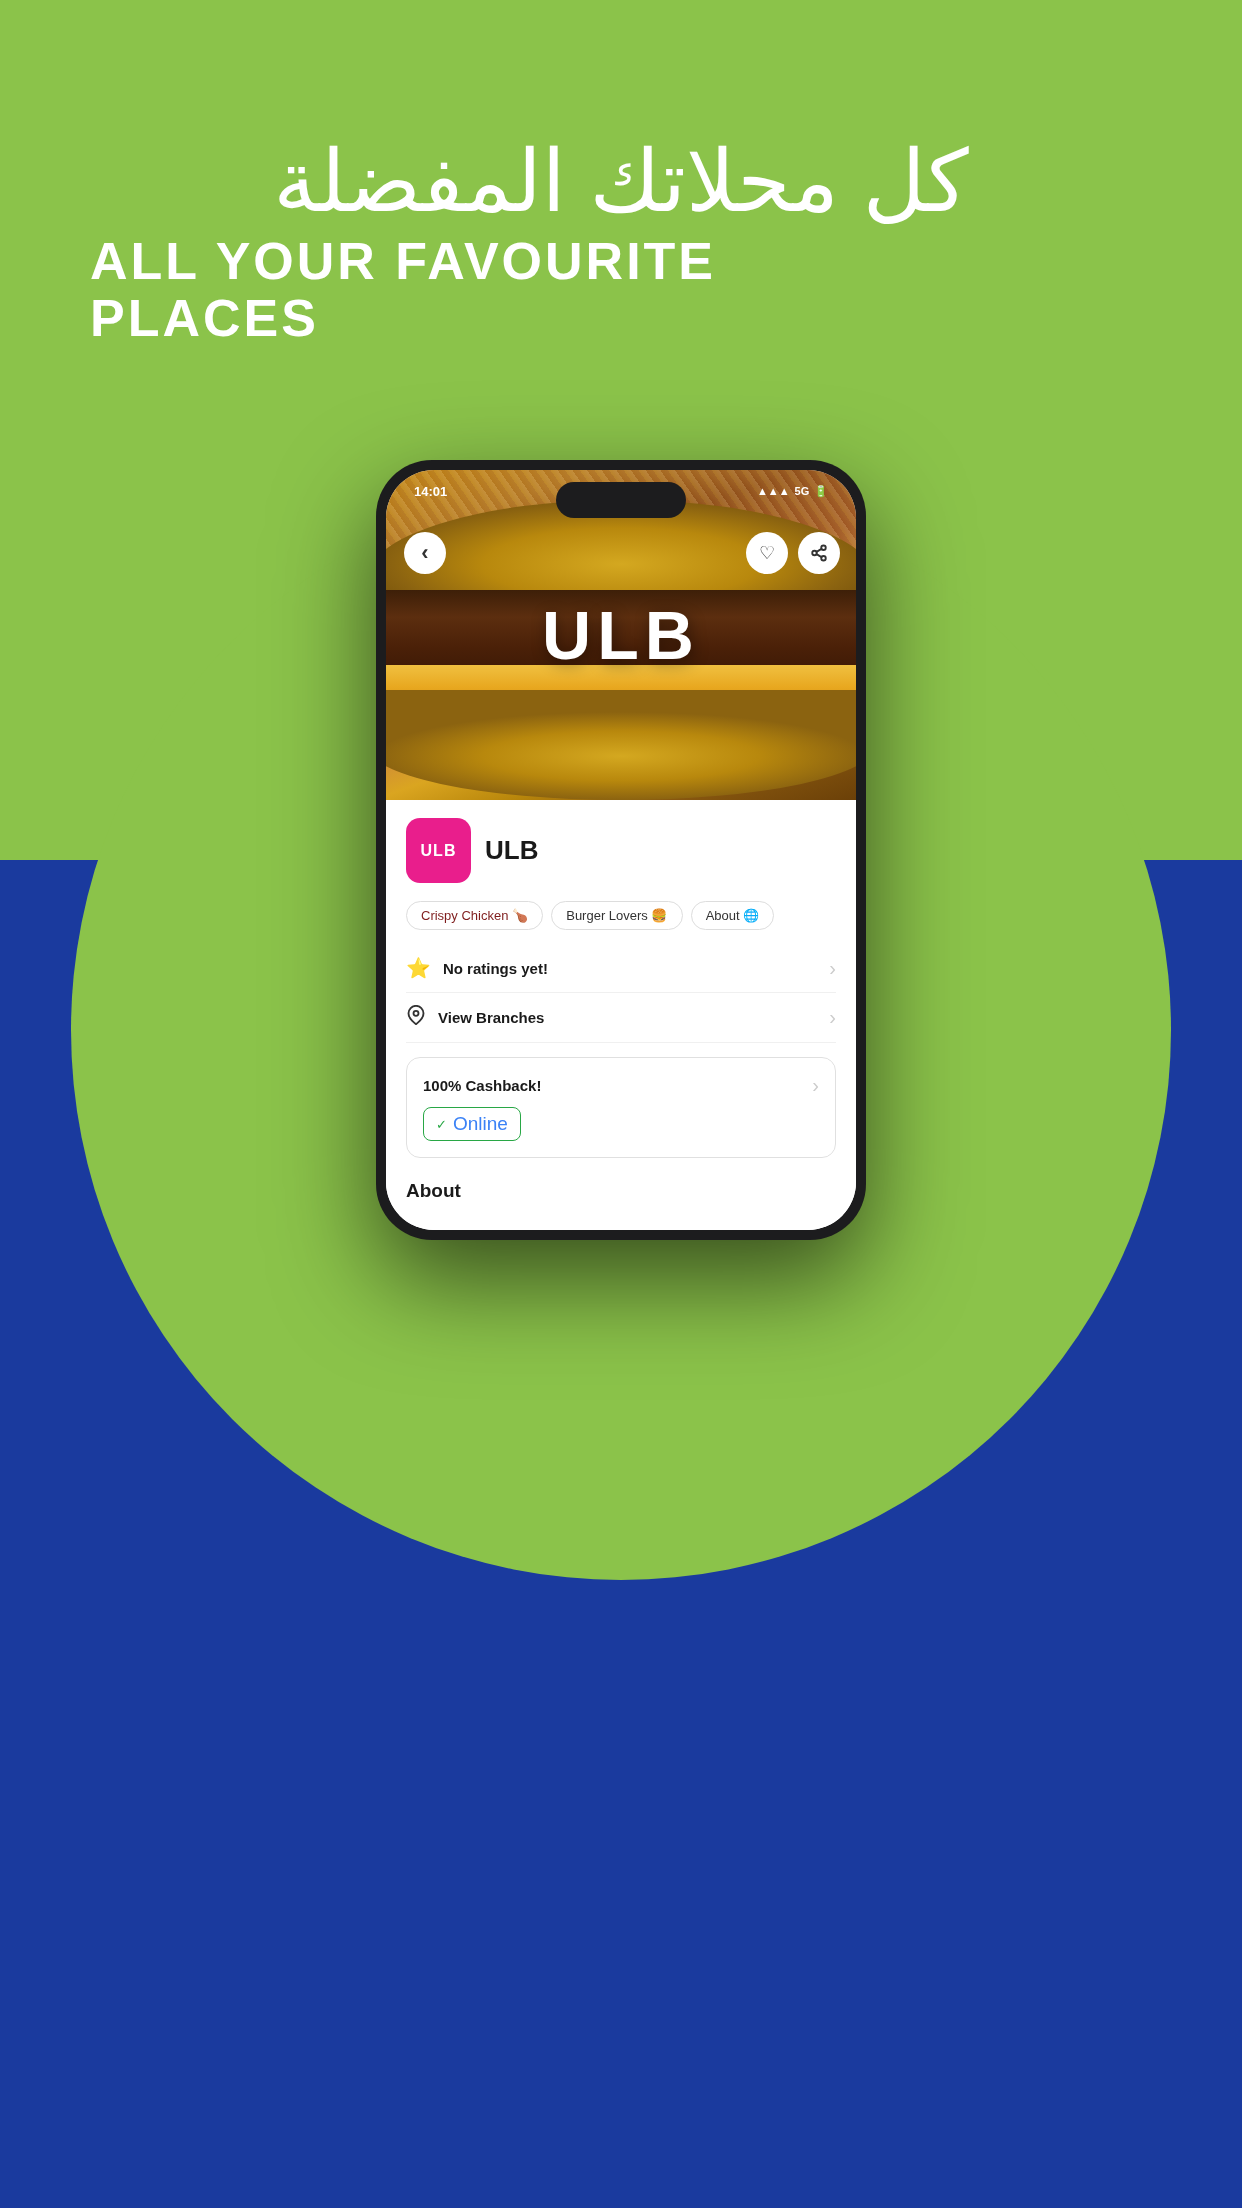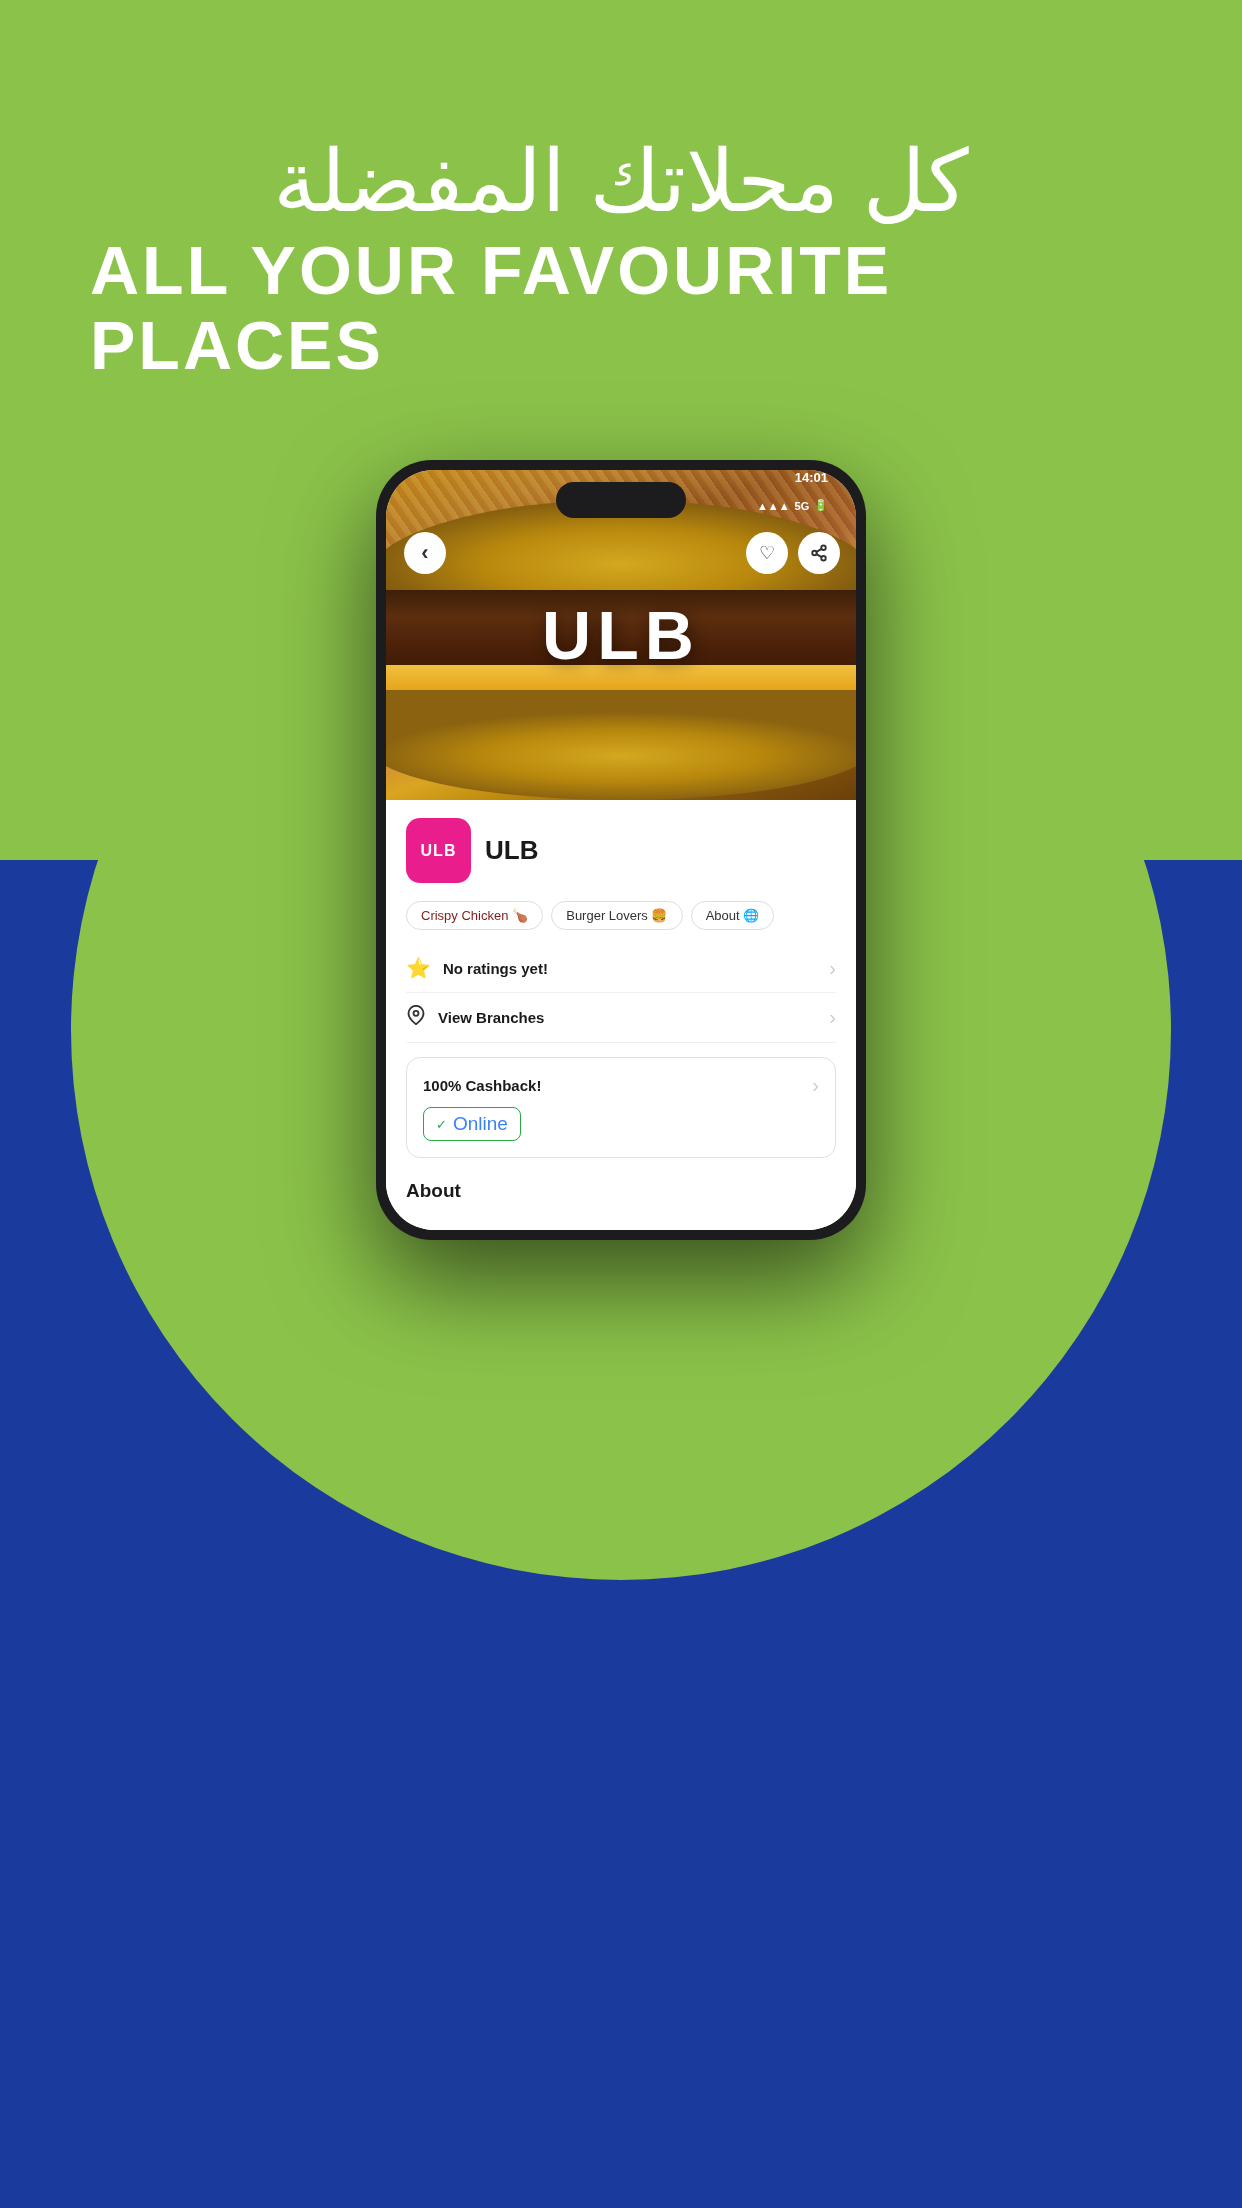--- a/index.html
+++ b/index.html
@@ -16,33 +16,33 @@
   </style>
 </head>
 <body>
 
 <div style="position:absolute;top:0;left:0;width:100%;height:100%;background:#1a3a9e;z-index:0;"></div>
 <div style="position:absolute;top:0;left:0;width:100%;height:860px;background:#8bc34a;z-index:1;"></div>
 <div style="position:absolute;top:480px;left:50%;transform:translateX(-50%);width:1100px;height:1100px;border-radius:50%;background:#8bc34a;z-index:2;"></div>
 
 <div style="position:absolute;top:130px;left:0;right:0;z-index:10;padding:0 90px;">
   <div style="font-size:86px;color:white;font-weight:500;text-align:center;direction:rtl;line-height:1.2;">كل محلاتك المفضلة</div>
-  <div style="font-size:68px;font-weight:900;color:white;text-align:left;line-height:1.1;letter-spacing:3px;">
+  <div style="font-size:52px;font-weight:900;color:white;text-align:left;line-height:1.1;letter-spacing:3px;">
     <span>ALL YOUR FAVOURITE</span><br>
     <span>PLACES</span>
   </div>
 </div>
 
 <div style="position:absolute;top:460px;left:50%;transform:translateX(-50%);z-index:20;width:490px;">
 
   <div style="width:490px;background:#1c1c1e;border-radius:56px;padding:10px;box-shadow:0 40px 100px rgba(0,0,0,0.6);position:relative;">
 
     <div style="background:white;border-radius:48px;overflow:hidden;position:relative;">
 
-      <div style="position:absolute;top:0;left:0;right:0;height:50px;z-index:30;display:flex;align-items:flex-end;justify-content:space-between;padding:0 28px 8px;flex-direction:column;">
+      <div style="position:absolute;top:0;left:0;right:0;height:50px;z-index:30;display:flex;align-items:center;justify-content:space-between;padding:0 28px 8px;">
         <span style="font-size:13px;font-weight:600;color:white;">14:01</span>
         <div style="display:flex;align-items:center;gap:5px;color:white;font-size:11px;font-weight:600;">
           <span>▲▲▲</span>
           <span>5G</span>
           <span>🔋</span>
         </div>
       </div>
 
       <div style="position:absolute;top:12px;left:50%;transform:translateX(-50%);width:130px;height:36px;background:#1c1c1e;border-radius:20px;z-index:40;"></div>
 

